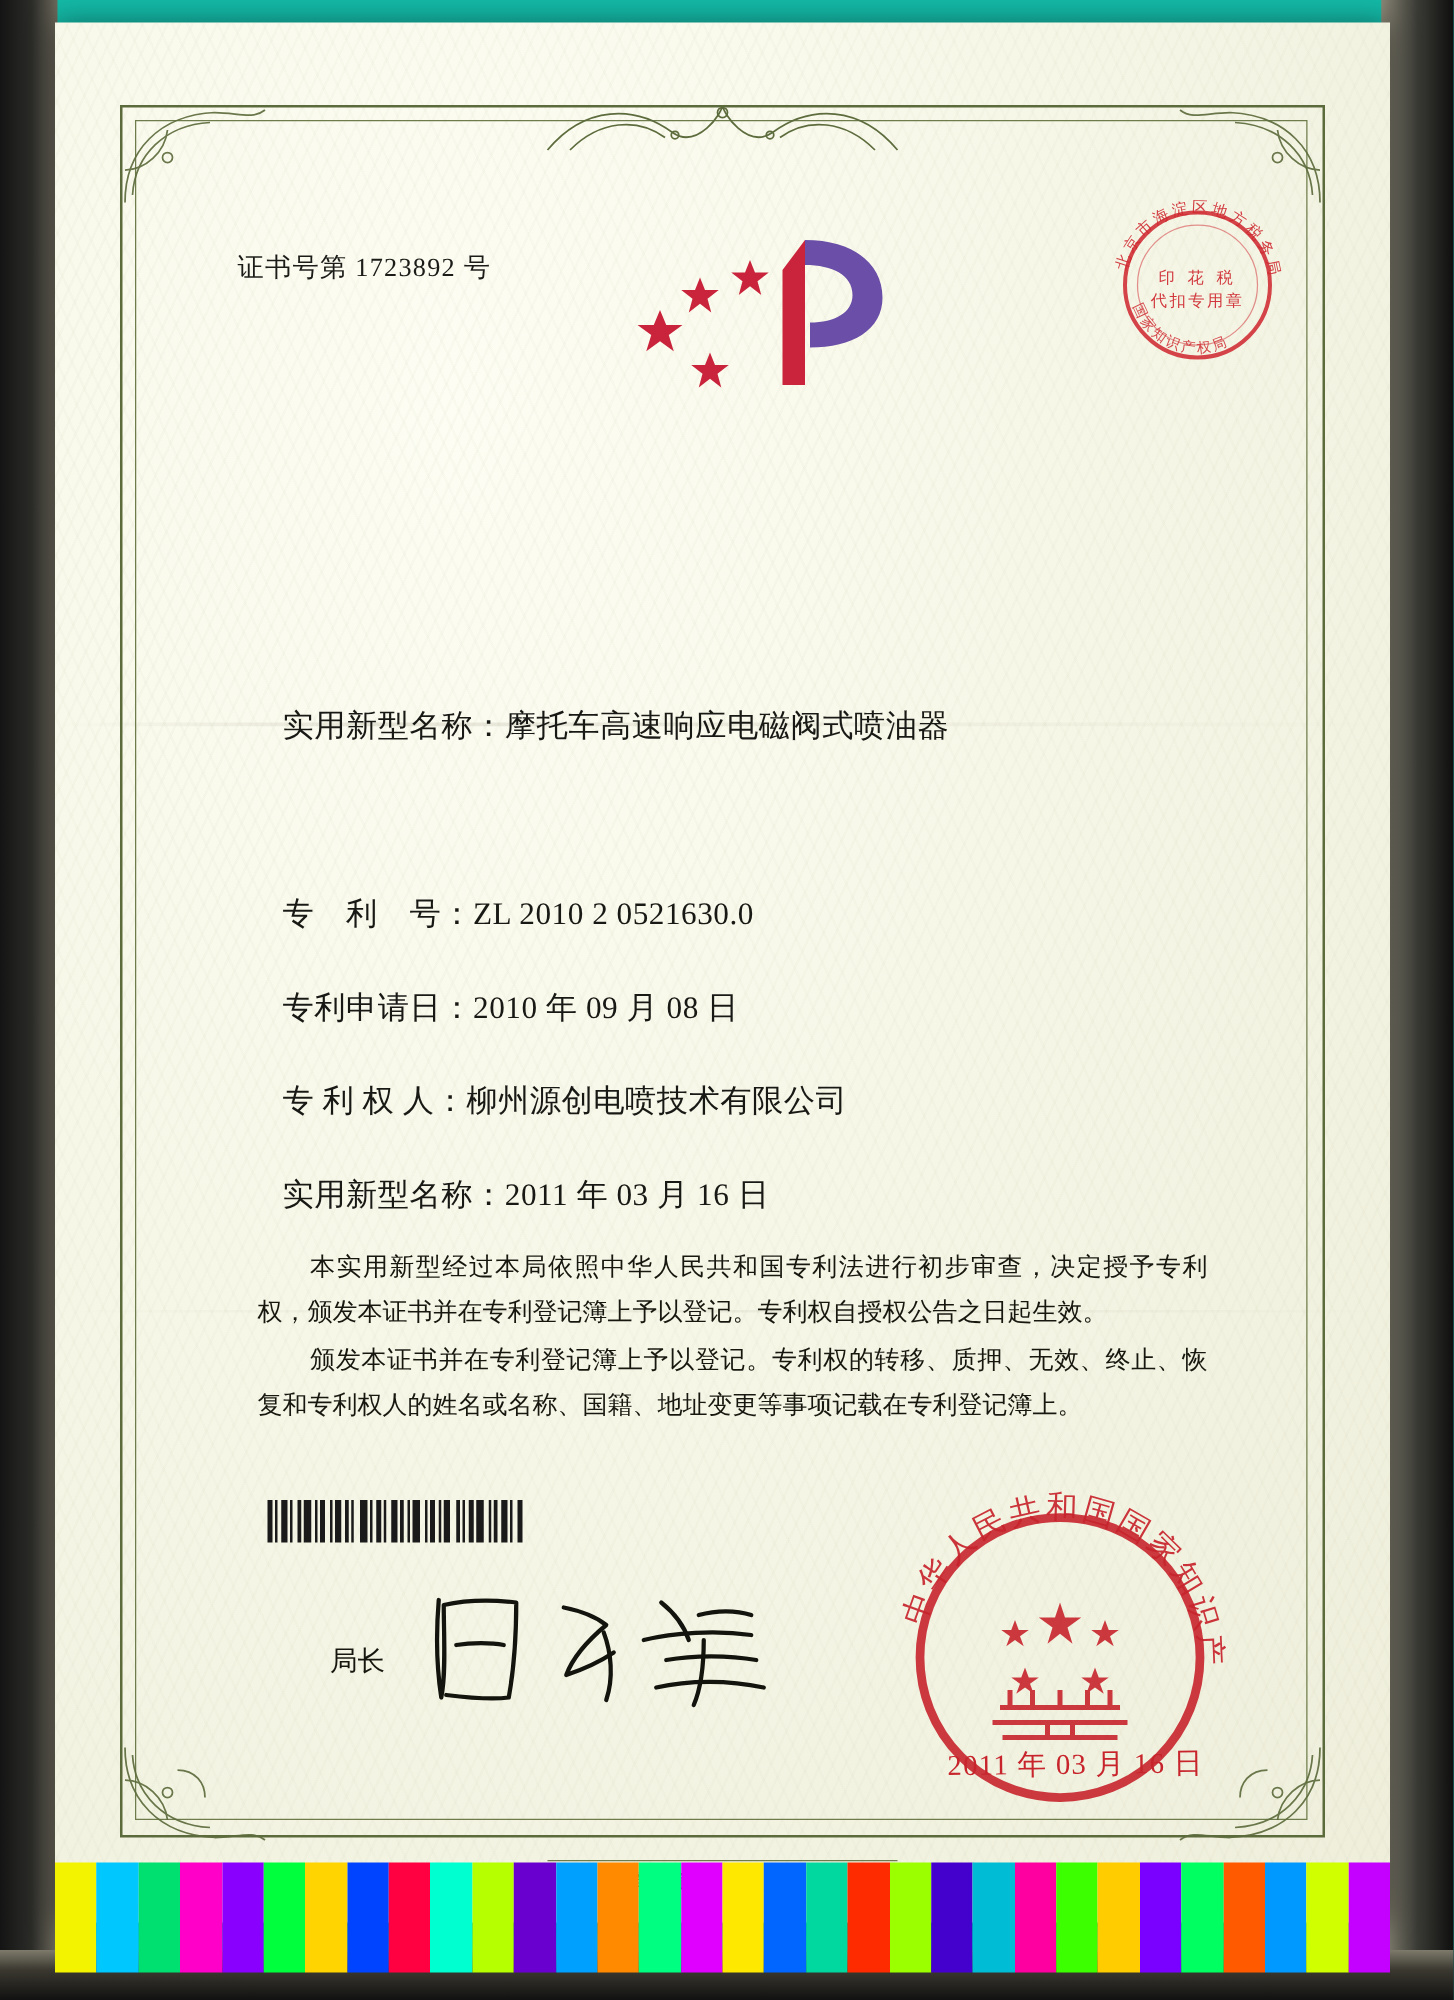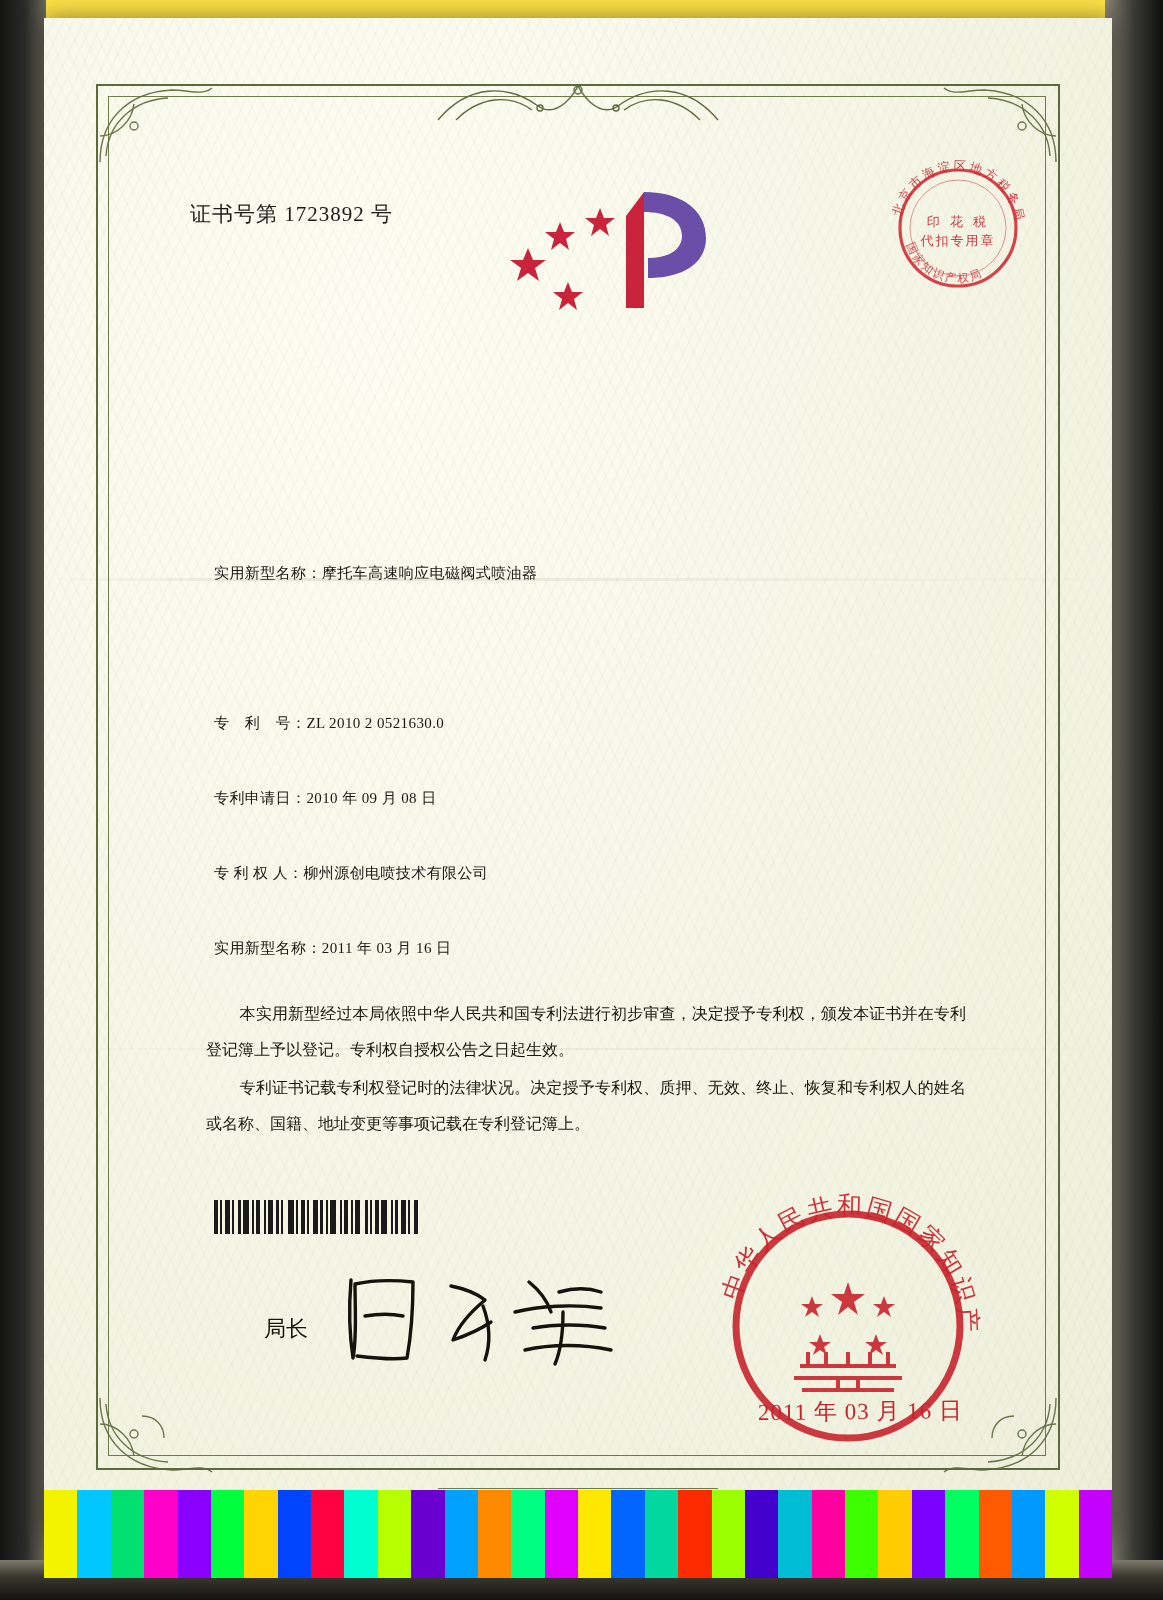--- a/index.html
+++ b/index.html
@@ -5,21 +5,21 @@
   html, body {
     margin: 0;
     padding: 0;
     background: #2f2f2f;
   }
   #page {
     position: relative;
     width: 1163px;
     height: 1600px;
     overflow: hidden;
-    background: #fde047;
+    background: #14b8a6;
     font-family: "Liberation Serif", serif;
   }
 
   
   #scan-left {
     position: absolute;
     left: 0; top: 0;
     width: 46px; height: 1600px;
     background: linear-gradient(90deg, #141414 0%, #2b2b28 55%, #6d6a5c 100%);
   }
@@ -128,34 +128,34 @@
     text-align: center;
     font-size: 52px;
     font-weight: bold;
     letter-spacing: 7px;
     color: #121210;
     font-family: "DejaVu Serif", "Liberation Serif", serif;
   }
 
   .field {
     position: absolute;
-    left: 106px;
-    font-size: 15px;
+    left: 118px;
+    font-size: 25px;
     color: #181815;
     white-space: nowrap;
     letter-spacing: .4px;
   }
   .field .lbl { }
   .field .val { }
 
   #body-text {
     position: absolute;
     left: 98px; top: 840px;
     width: 760px;
-    font-size: 16px;
+    font-size: 20px;
     line-height: 36px;
     color: #17170f;
     text-align: justify;
   }
   #body-text p { margin: 0 0 2px 0; text-indent: 2.1em; }
 
   
   #barcode {
     position: absolute;
     left: 106px; top: 1104px;
@@ -325,21 +325,21 @@
       </div>
       <div class="field" style="top:768px;">
         <span class="lbl">专 利 权 人：</span><span class="val">柳州源创电喷技术有限公司</span>
       </div>
       <div class="field" style="top:843px;">
         <span class="lbl">实用新型名称：</span><span class="val">2011 年 03 月 16 日</span>
       </div>
 
       <div id="body-text" style="top:900px;">
         <p>本实用新型经过本局依照中华人民共和国专利法进行初步审查，决定授予专利权，颁发本证书并在专利登记簿上予以登记。专利权自授权公告之日起生效。</p>
-        <p>专利证书记载专利权登记时的法律状况。决定授予专利权、质押、无效、终止、恢复和专利权人的姓名或名称、国籍、地址变更等事项记载在专利登记簿上。</p>
+        <p>颁发本证书并在专利登记簿上予以登记。专利权的转移、质押、无效、终止、恢复和专利权人的姓名或名称、国籍、地址变更等事项记载在专利登记簿上。</p>
       </div>
 
       <div id="barcode">
         <i style="width:4px"></i>
           <i style="width:2px;background:transparent"></i>
         <i style="width:2px"></i>
           <i style="width:3px;background:transparent"></i>
         <i style="width:5px"></i>
           <i style="width:2px;background:transparent"></i>
         <i style="width:2px"></i>

